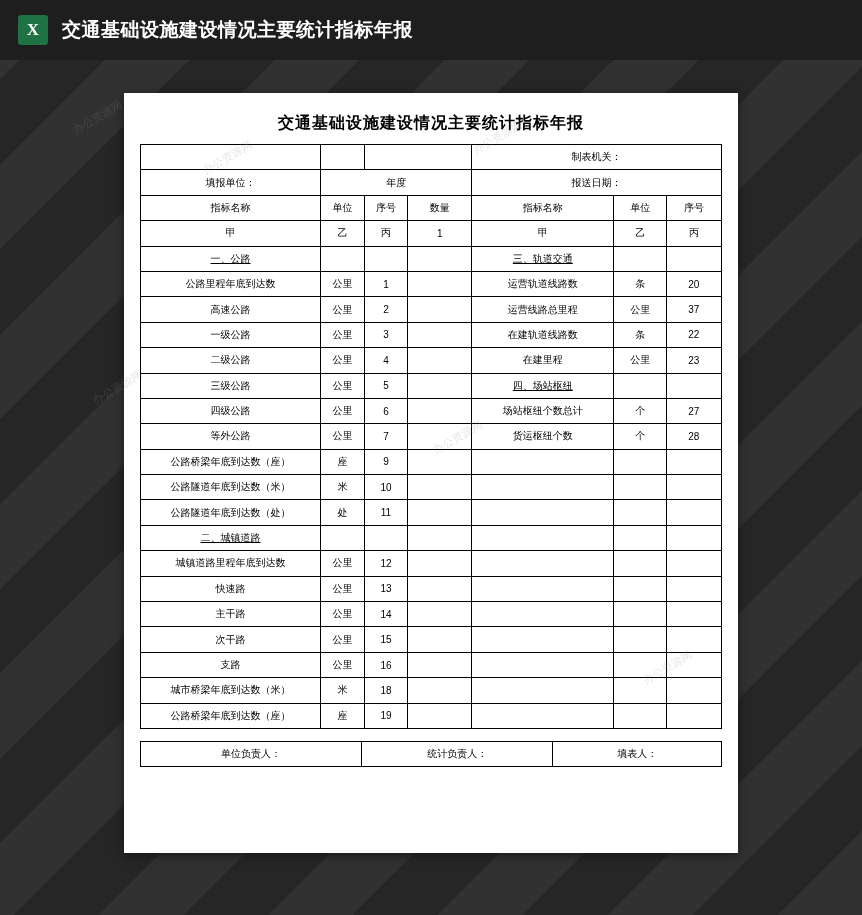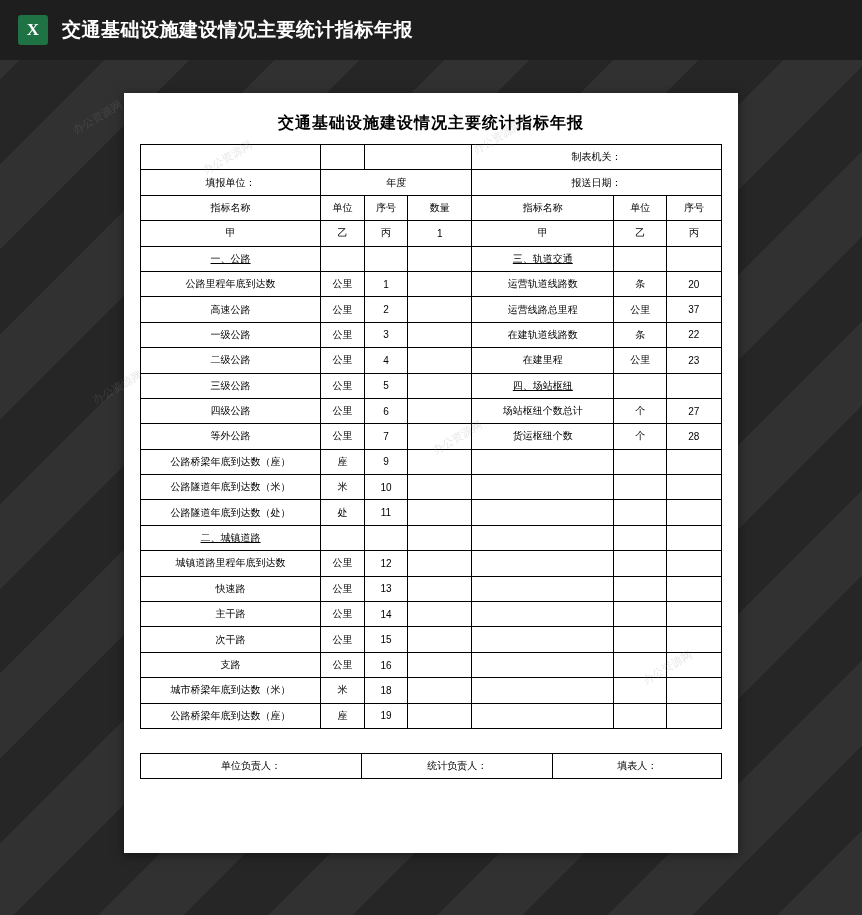--- a/index.html
+++ b/index.html
@@ -333,21 +333,21 @@
           <td>座</td>
           <td>19</td>
           <td></td>
           <td class="indent"></td>
           <td></td>
           <td></td>
         </tr>
       </tbody>
   </table>
 
-  <table class="grid" style="margin-top:24px;border-radius:10px;">
+  <table class="grid" style="margin-top:12px;border-radius:10px;">
     <colgroup>
         <col style="width:38%">
         <col style="width:33%">
         <col style="width:29%">
       </colgroup>
     <tbody>
       <tr class="footer">
         <td class="lbl-left">单位负责人：</td>
         <td class="lbl-left">统计负责人：</td>
         <td class="lbl-left">填表人：</td>

